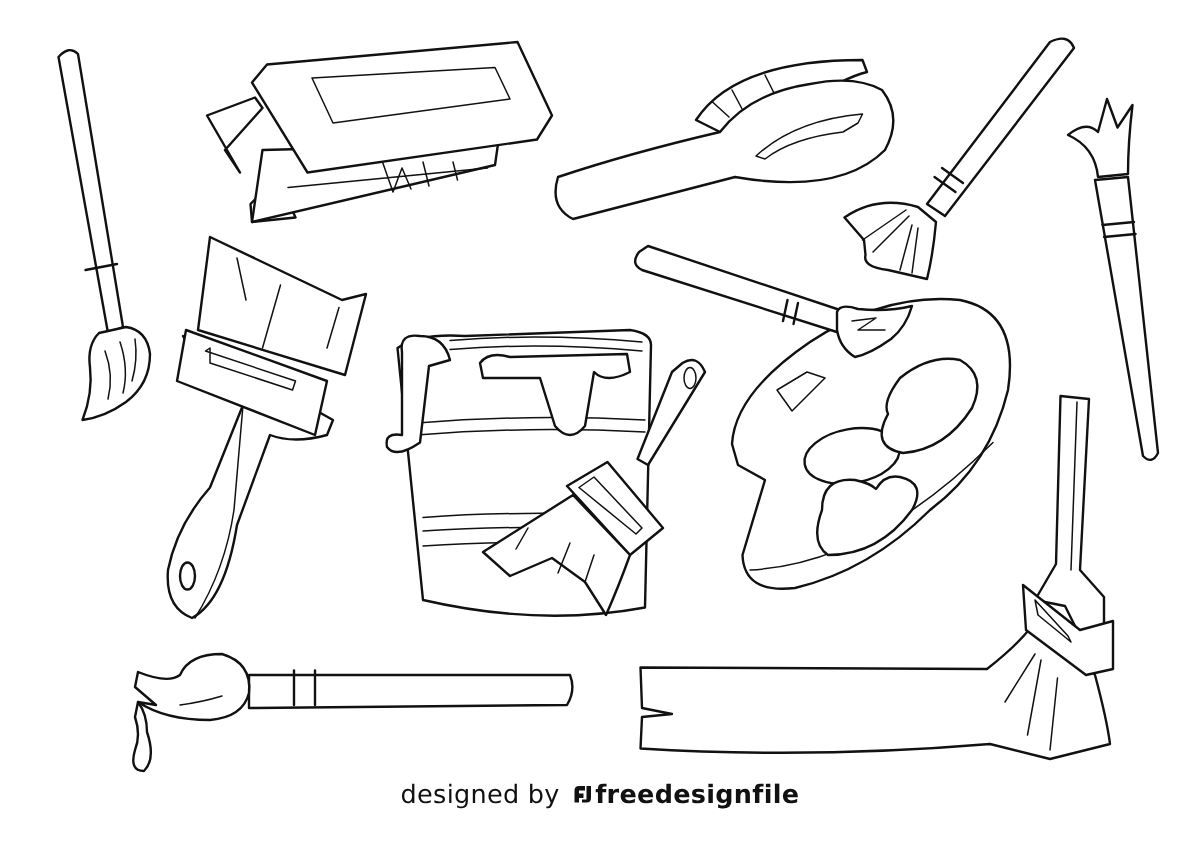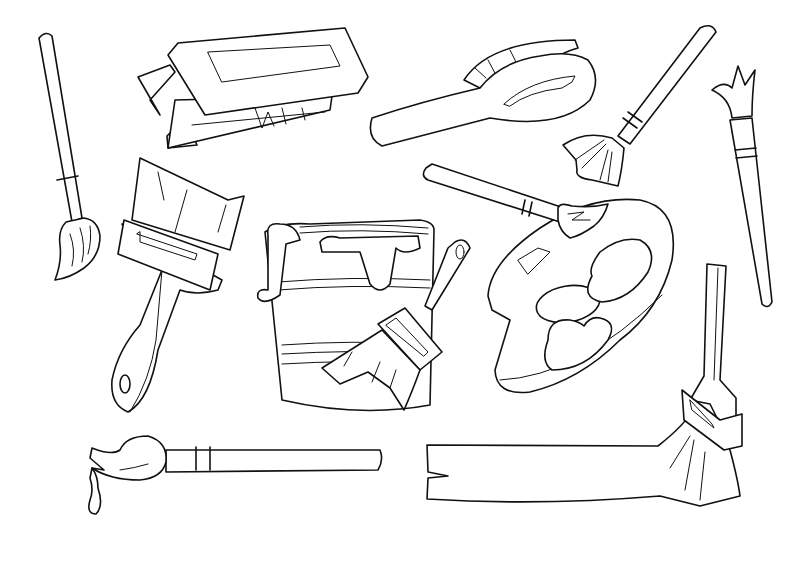--- a/index.html
+++ b/index.html
@@ -107,13 +107,19 @@
     <g>
       <path d="M427,445 L658,446 Q686,424 694,408 L730,450 Q738,480 740,496 L700,506 L660,496 Q540,506 427,499 L428,478 L448,476 L428,472 Z"></path>
       <path class="thin" d="M670,468 L690,436 M685,490 L694,440 M700,500 L705,452"></path>
       <path d="M707,264 L726,266 L720,380 L736,398 L736,420 L720,424 L710,404 L690,400 L704,376 Z"></path>
       <path class="thin" d="M718,268 L714,380"></path>
       <path d="M682,390 L720,420 L742,414 L742,446 L724,450 L684,420 Z"></path>
       <path class="thin" d="M690,400 L712,424 L714,428 L692,410 Z"></path>
     </g>
   </svg>
 
+  <div class="credit">
+    <span>designed by</span>
+    <svg class="logo" viewBox="0 0 15 15">
+      <path d="M2,13 L2,5 Q2,2 5,2 L9,2 L9,5 L5,5 L5,7 L8,7 L8,10 L5,10 L5,13 Z M10,2 L13,2 L13,10 Q13,13 10,13 L7,13 L7,11 L10,11 Z" fill="#111111"></path>
+    </svg><span class="brand">freedesignfile</span>
+  </div>
 </div>
 
 </body></html>

